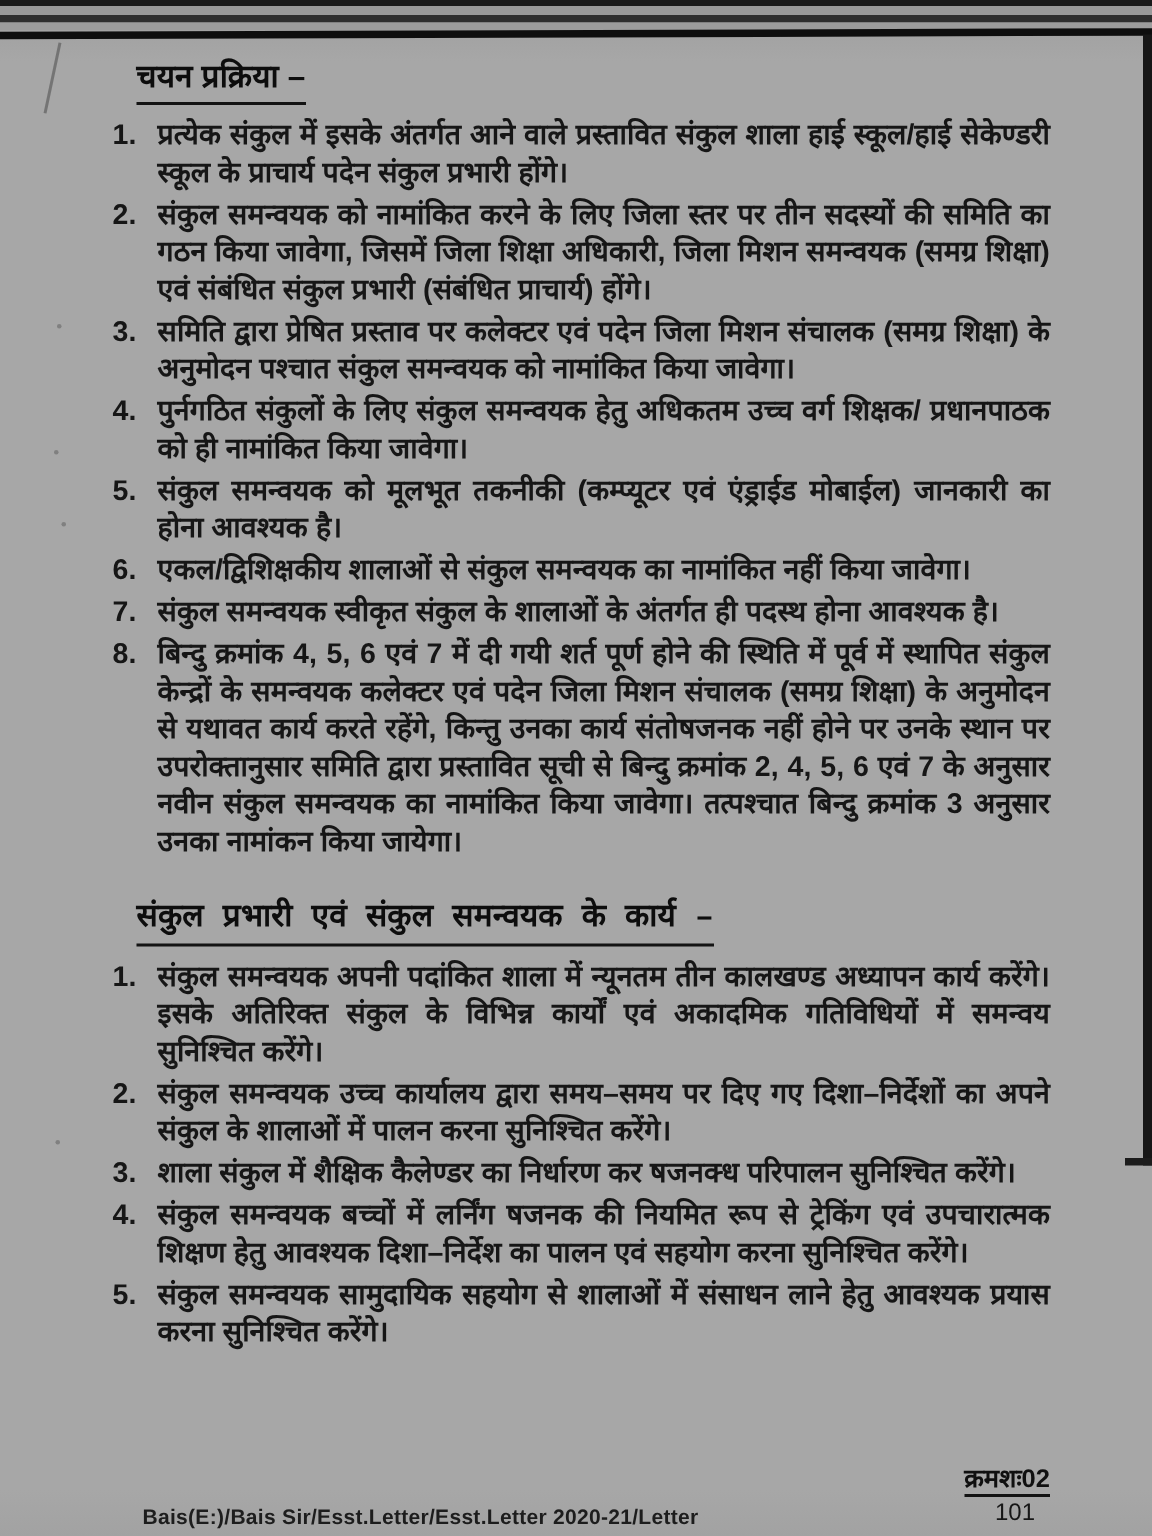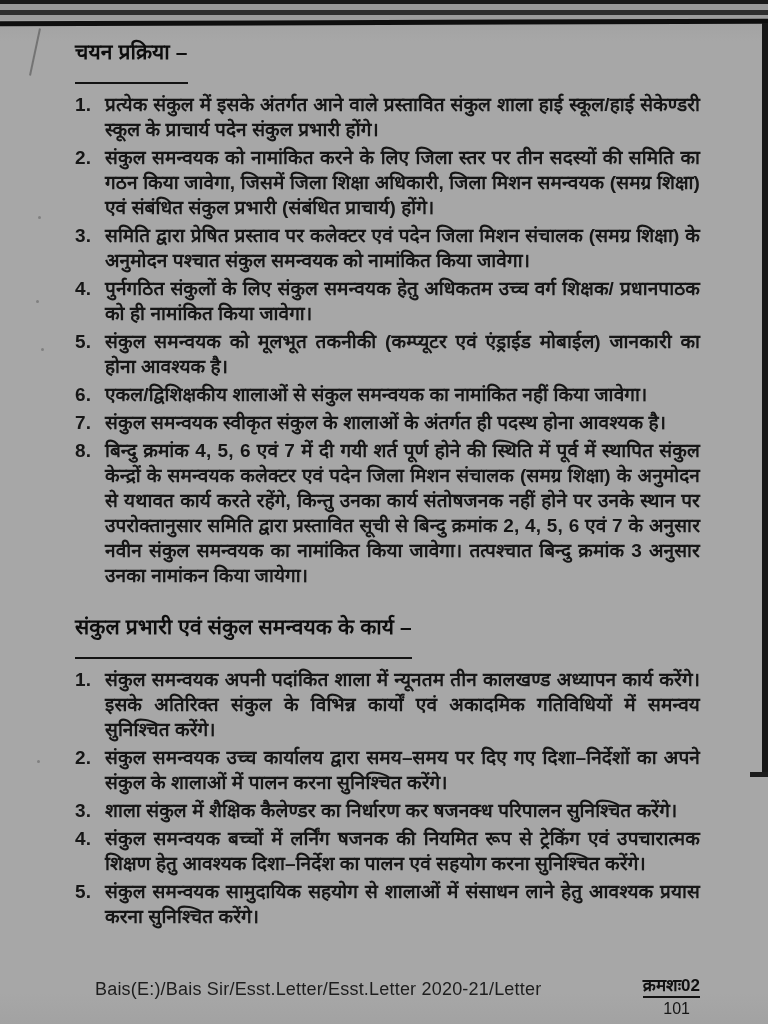--- a/index.html
+++ b/index.html
@@ -30,30 +30,30 @@
     position:absolute;top:30px;left:75px;right:68px;
     font-size:19px;line-height:25px;font-weight:600;
     letter-spacing:.1px;
   }
   .title{
     text-align:center;font-size:23px;line-height:29px;font-weight:700;
     margin:0 12px 8px 12px;color:#101010;
   }
   .section-heading{
     display:inline-block;font-size:21px;line-height:24px;font-weight:700;color:#0d0d0d;
-    border-bottom:2px solid #131313;padding-bottom:18px;margin:10px 0 8px 0;
+    border-bottom:2px solid #131313;padding-bottom:4px;margin:10px 0 8px 16px;
   }
-  .sec2-heading{margin-top:24px;}
+  .sec2-heading{margin-top:24px;font-family:Liberation Mono, monospace;}
   .item{display:flex;margin-bottom:3px;}
   .item .num{flex:0 0 30px;font-weight:700;}
   .item .txt{flex:1;text-align:justify;}
   
   .footer-path{
-    position:absolute;left:95px;bottom:24px;
-    font-size:18px;font-weight:400;color:#1d1d1d;letter-spacing:.2px;
+    position:absolute;left:95px;bottom:5px;
+    font-size:14px;font-weight:700;color:#1d1d1d;letter-spacing:.2px;
   }
   .footer-cont{
     position:absolute;right:68px;bottom:26px;
     font-size:17px;font-weight:700;color:#101010;
     border-bottom:2px solid #131313;padding-bottom:0;
   }
   .footer-page{
     position:absolute;right:78px;bottom:6px;
     font-size:16px;font-weight:400;color:#161616;
   }

